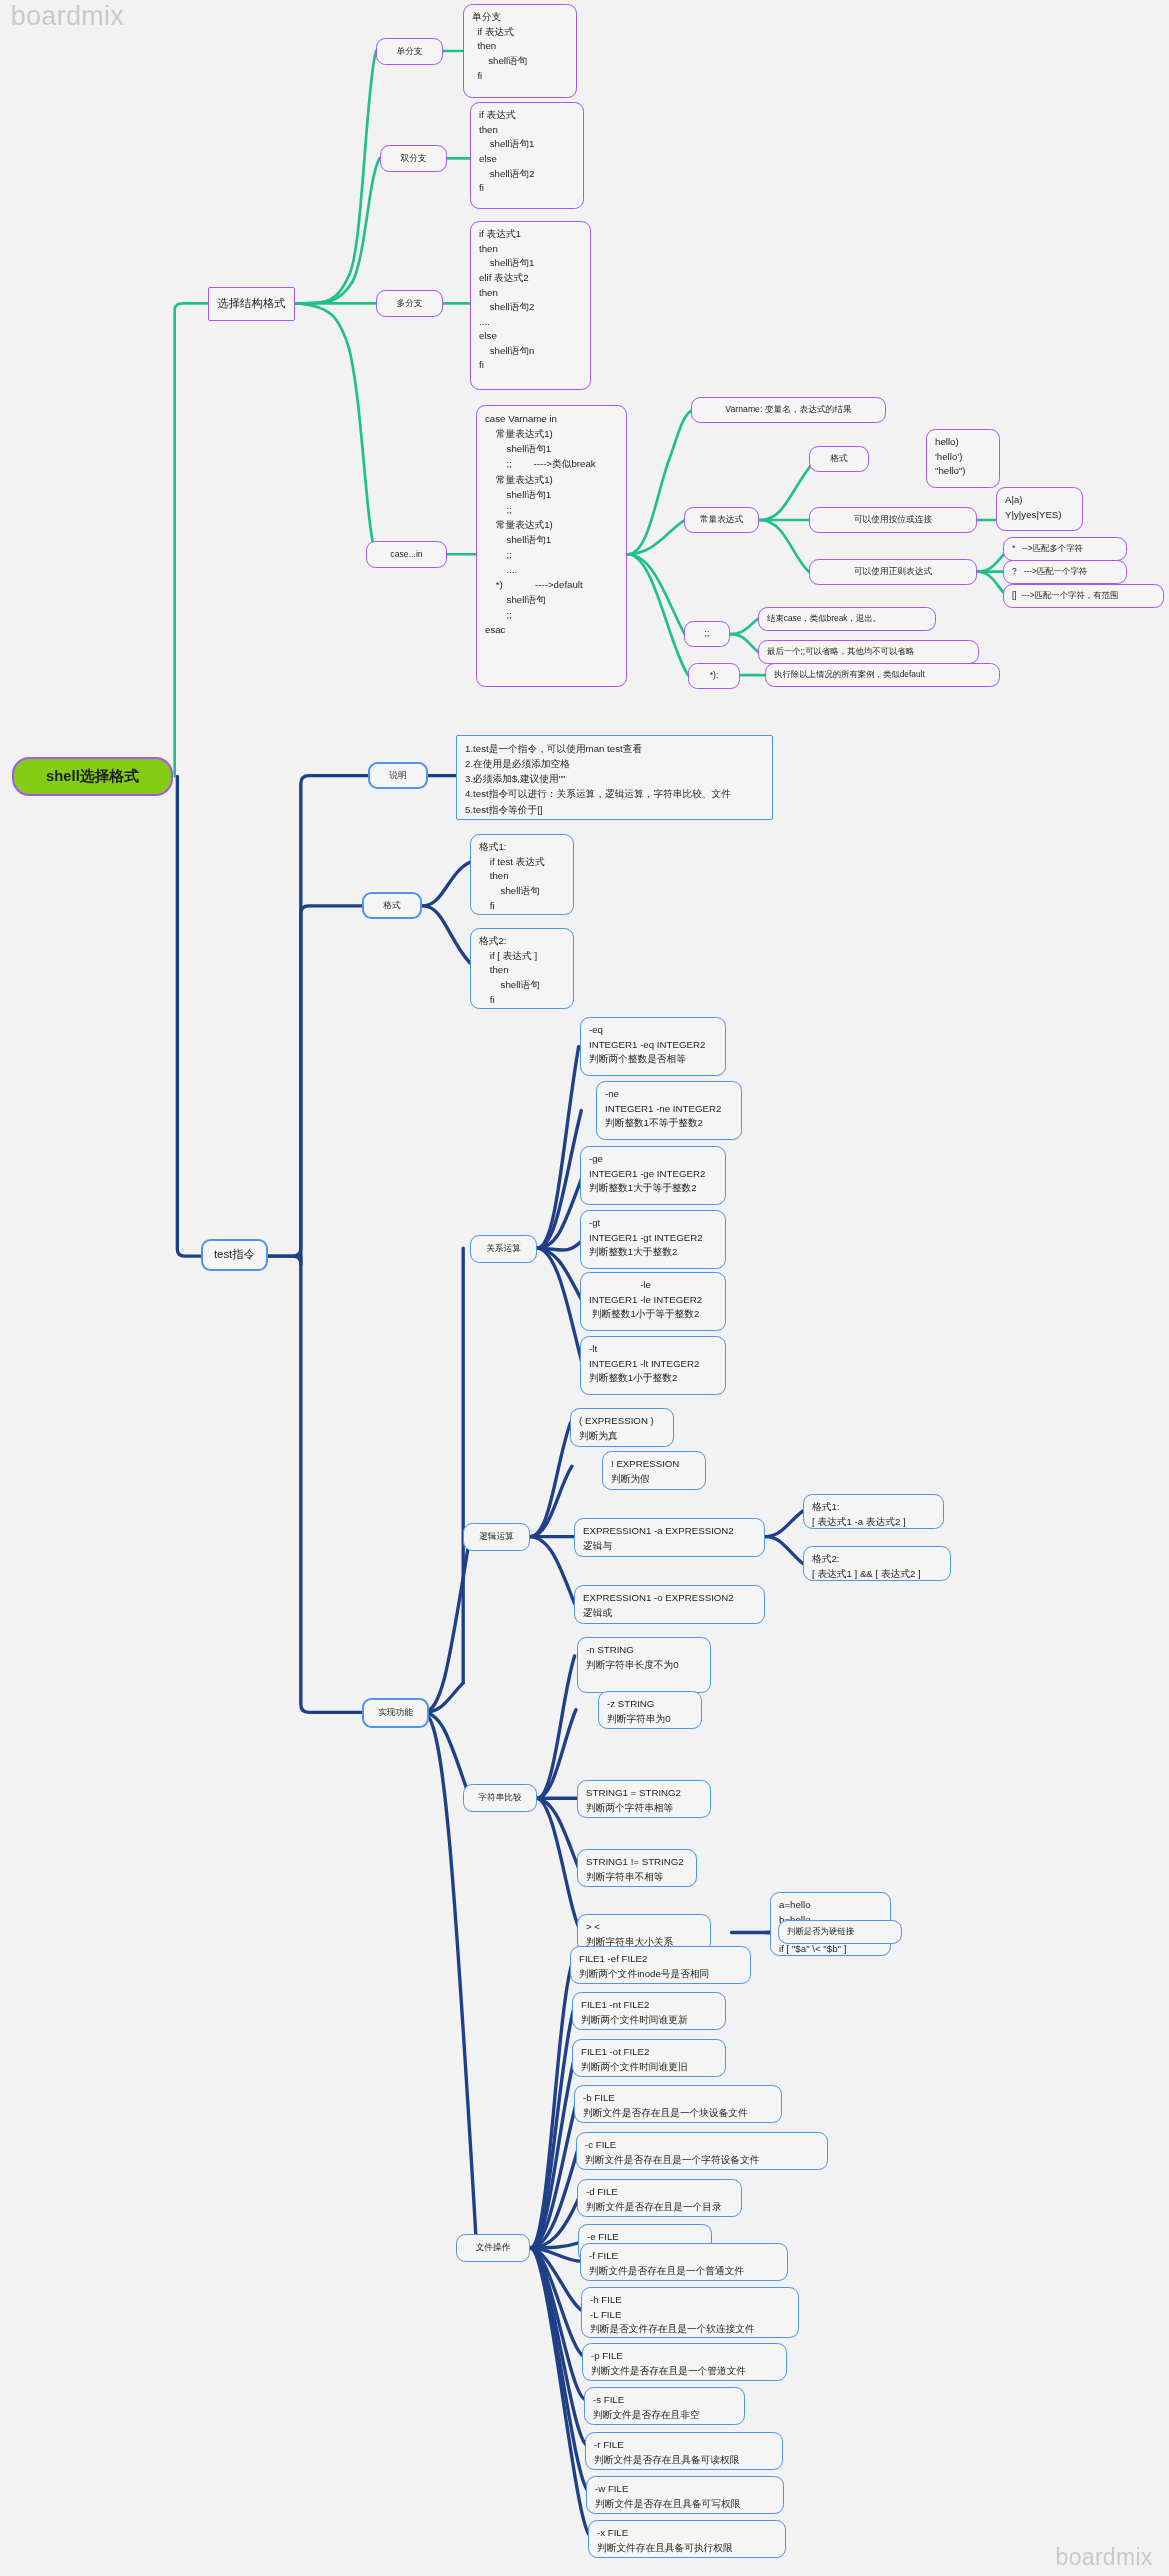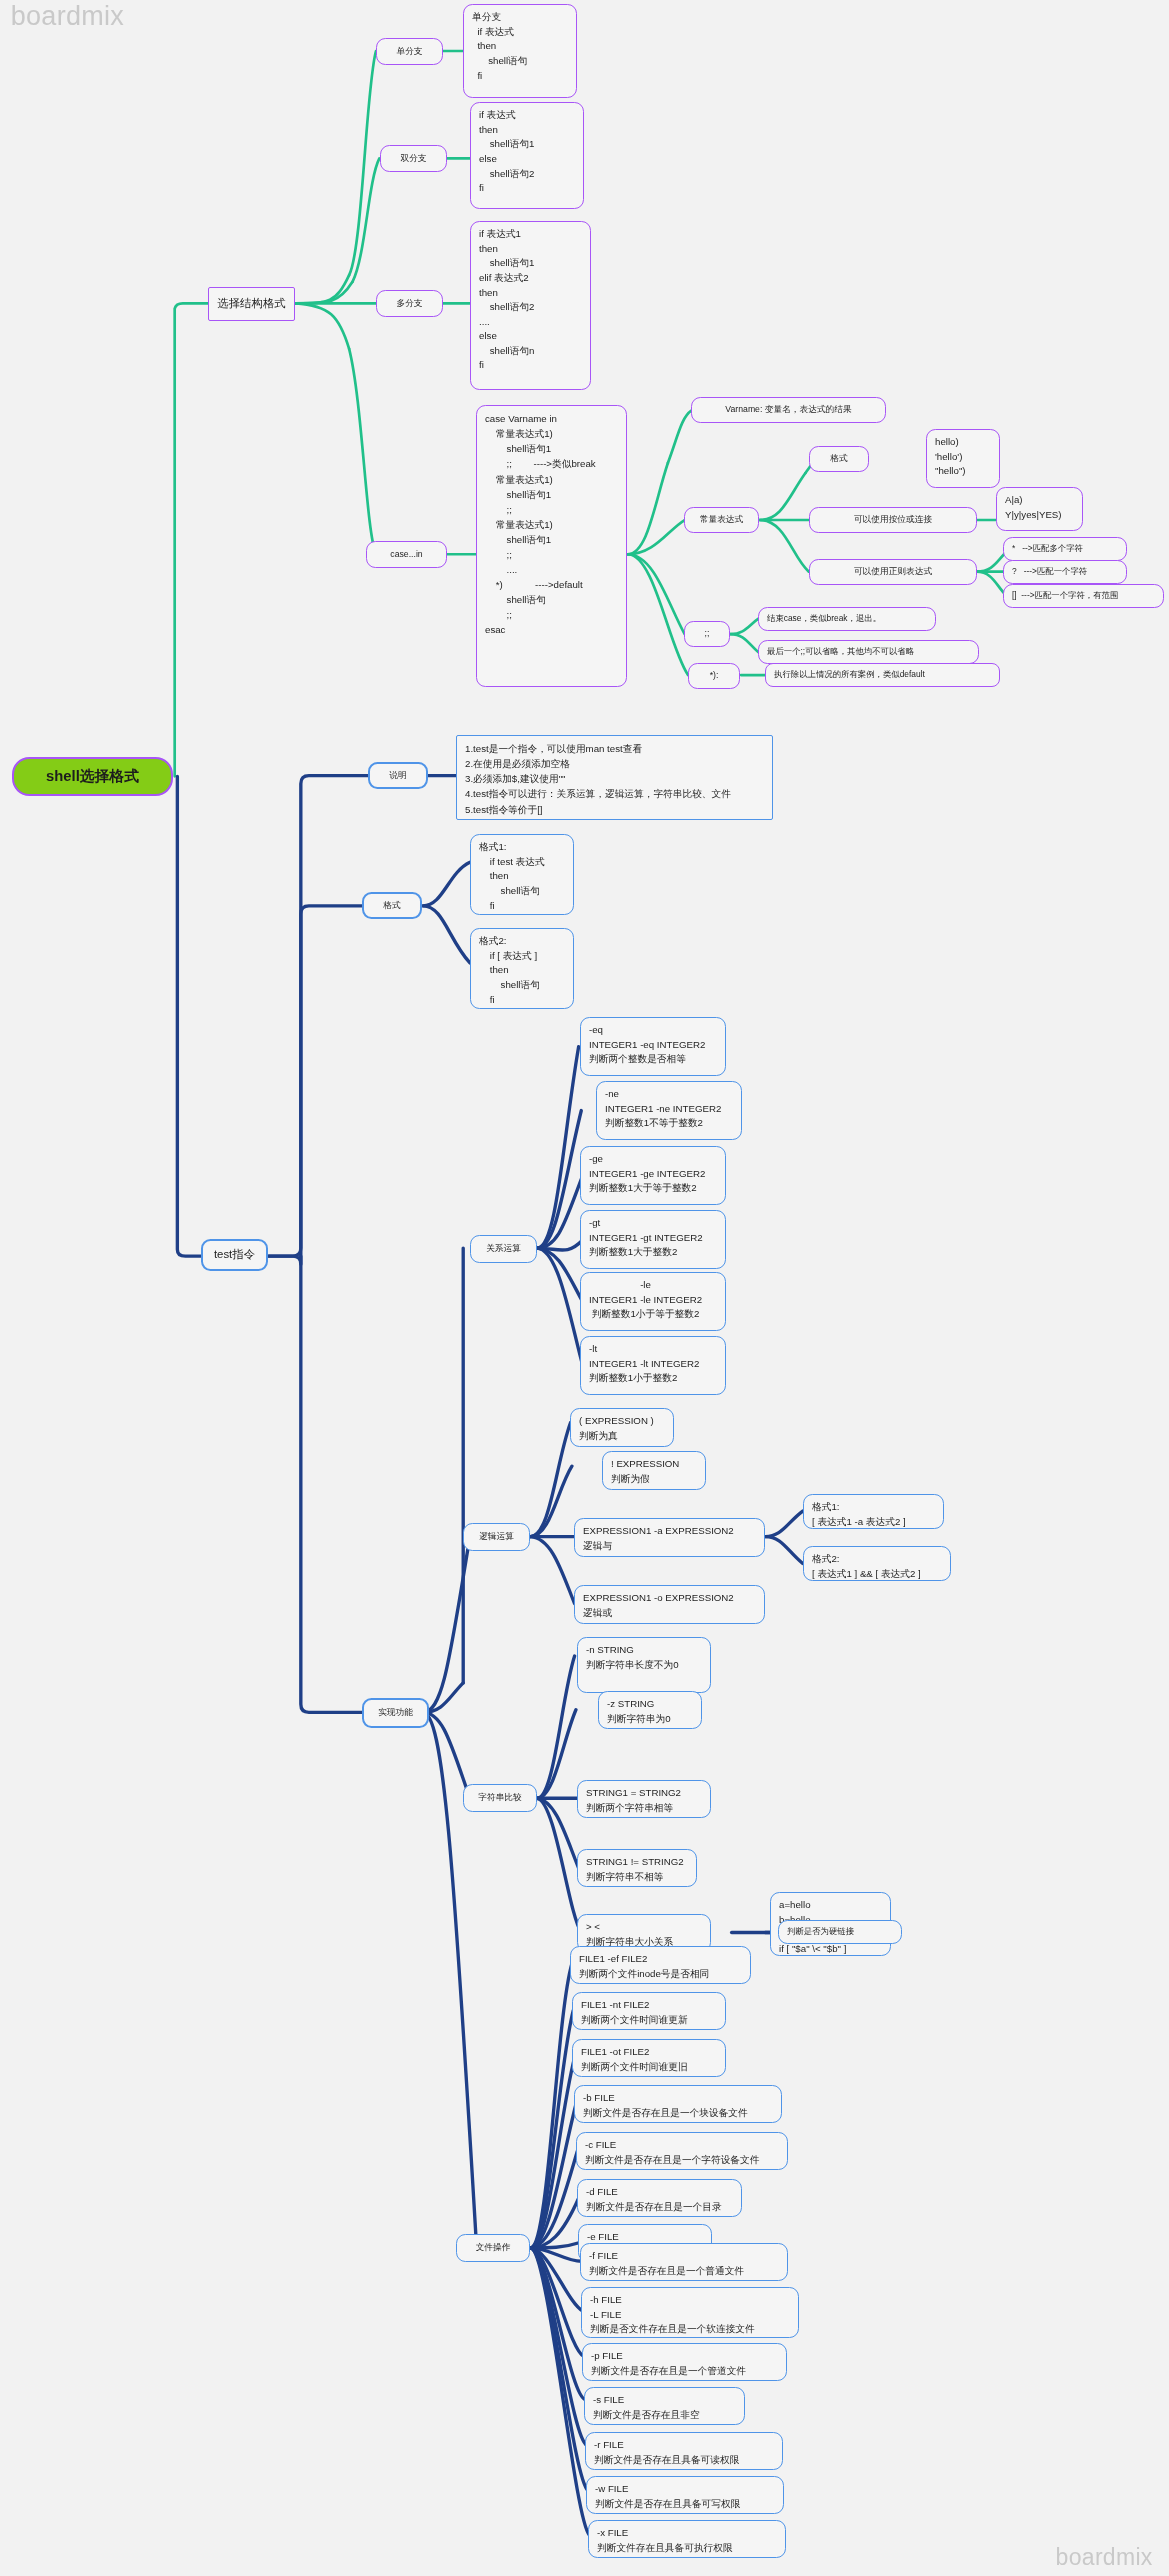--- a/index.html
+++ b/index.html
@@ -196,21 +196,21 @@
   <div class="node soft sm" style="left:809px;top:559px;width:168px;height:25.5px;justify-content:center;">可以使用正则表达式</div>
   <div class="node soft xs" style="left:1003px;top:537px;width:124px;height:24px;">*   --&gt;匹配多个字符</div>
   <div class="node soft xs" style="left:1003px;top:560px;width:124px;height:24px;">?   ---&gt;匹配一个字符</div>
   <div class="node soft xs" style="left:1003px;top:584px;width:161px;height:24px;">[]  ---&gt;匹配一个字符，有范围</div>
 
   <div class="node soft sm" style="left:684px;top:621px;width:46px;height:25.5px;justify-content:center;">;;</div>
   <div class="node soft xs" style="left:758px;top:607px;width:178px;height:24px;">结束case，类似break，退出。</div>
   <div class="node soft xs" style="left:758px;top:640px;width:221px;height:24px;">最后一个;;可以省略，其他均不可以省略</div>
 
   <div class="node soft sm" style="left:688px;top:663px;width:52px;height:25.5px;justify-content:center;">*):</div>
-  <div class="node soft xs" style="left:765px;top:663px;width:235px;height:24px;border-radius:8px;">执行除以上情况的所有案例，类似default</div>
+  <div class="node soft xs" style="left:765px;top:663px;width:235px;height:24px;">执行除以上情况的所有案例，类似default</div>
 
   <div class="node soft blue big" style="left:201px;top:1239px;width:67px;height:32px;justify-content:center;border-width:2px;">test指令</div>
 
   <div class="node soft blue sm" style="left:368px;top:762px;width:60px;height:27px;justify-content:center;border-width:2px;">说明</div>
   <div class="node rect blue code xs" style="left:456px;top:735px;width:317px;height:85px;border-width:1px;line-height:1.55;">1.test是一个指令，可以使用man test查看
 2.在使用是必须添加空格
 3.必须添加$,建议使用""
 4.test指令可以进行：关系运算，逻辑运算，字符串比较、文件
 5.test指令等价于[]</div>
 
@@ -283,21 +283,21 @@
   <div class="node soft blue code xs" style="left:570px;top:1946px;width:181px;height:38px;">FILE1 -ef FILE2
 判断两个文件inode号是否相同</div>
   <div class="node soft blue xs" style="left:778px;top:1920px;width:124px;height:24px;">判断是否为硬链接</div>
 
   <div class="node soft blue code xs" style="left:572px;top:1992px;width:154px;height:38px;">FILE1 -nt FILE2
 判断两个文件时间谁更新</div>
   <div class="node soft blue code xs" style="left:572px;top:2039px;width:154px;height:38px;">FILE1 -ot FILE2
 判断两个文件时间谁更旧</div>
   <div class="node soft blue code xs" style="left:574px;top:2085px;width:208px;height:38px;">-b FILE
 判断文件是否存在且是一个块设备文件</div>
-  <div class="node soft blue code xs" style="left:576px;top:2132px;width:212px;height:38px;">-c FILE
+  <div class="node soft blue code xs" style="left:576px;top:2132px;width:252px;height:38px;">-c FILE
 判断文件是否存在且是一个字符设备文件</div>
   <div class="node soft blue code xs" style="left:577px;top:2179px;width:165px;height:38px;">-d FILE
 判断文件是否存在且是一个目录</div>
   <div class="node soft blue code xs" style="left:578px;top:2224px;width:134px;height:38px;">-e FILE
 判断文件是否存在</div>
   <div class="node soft blue code xs" style="left:580px;top:2243px;width:208px;height:38px;">-f FILE
 判断文件是否存在且是一个普通文件</div>
   <div class="node soft blue code xs" style="left:581px;top:2287px;width:218px;height:51px;">-h FILE
 -L FILE
 判断是否文件存在且是一个软连接文件</div>

